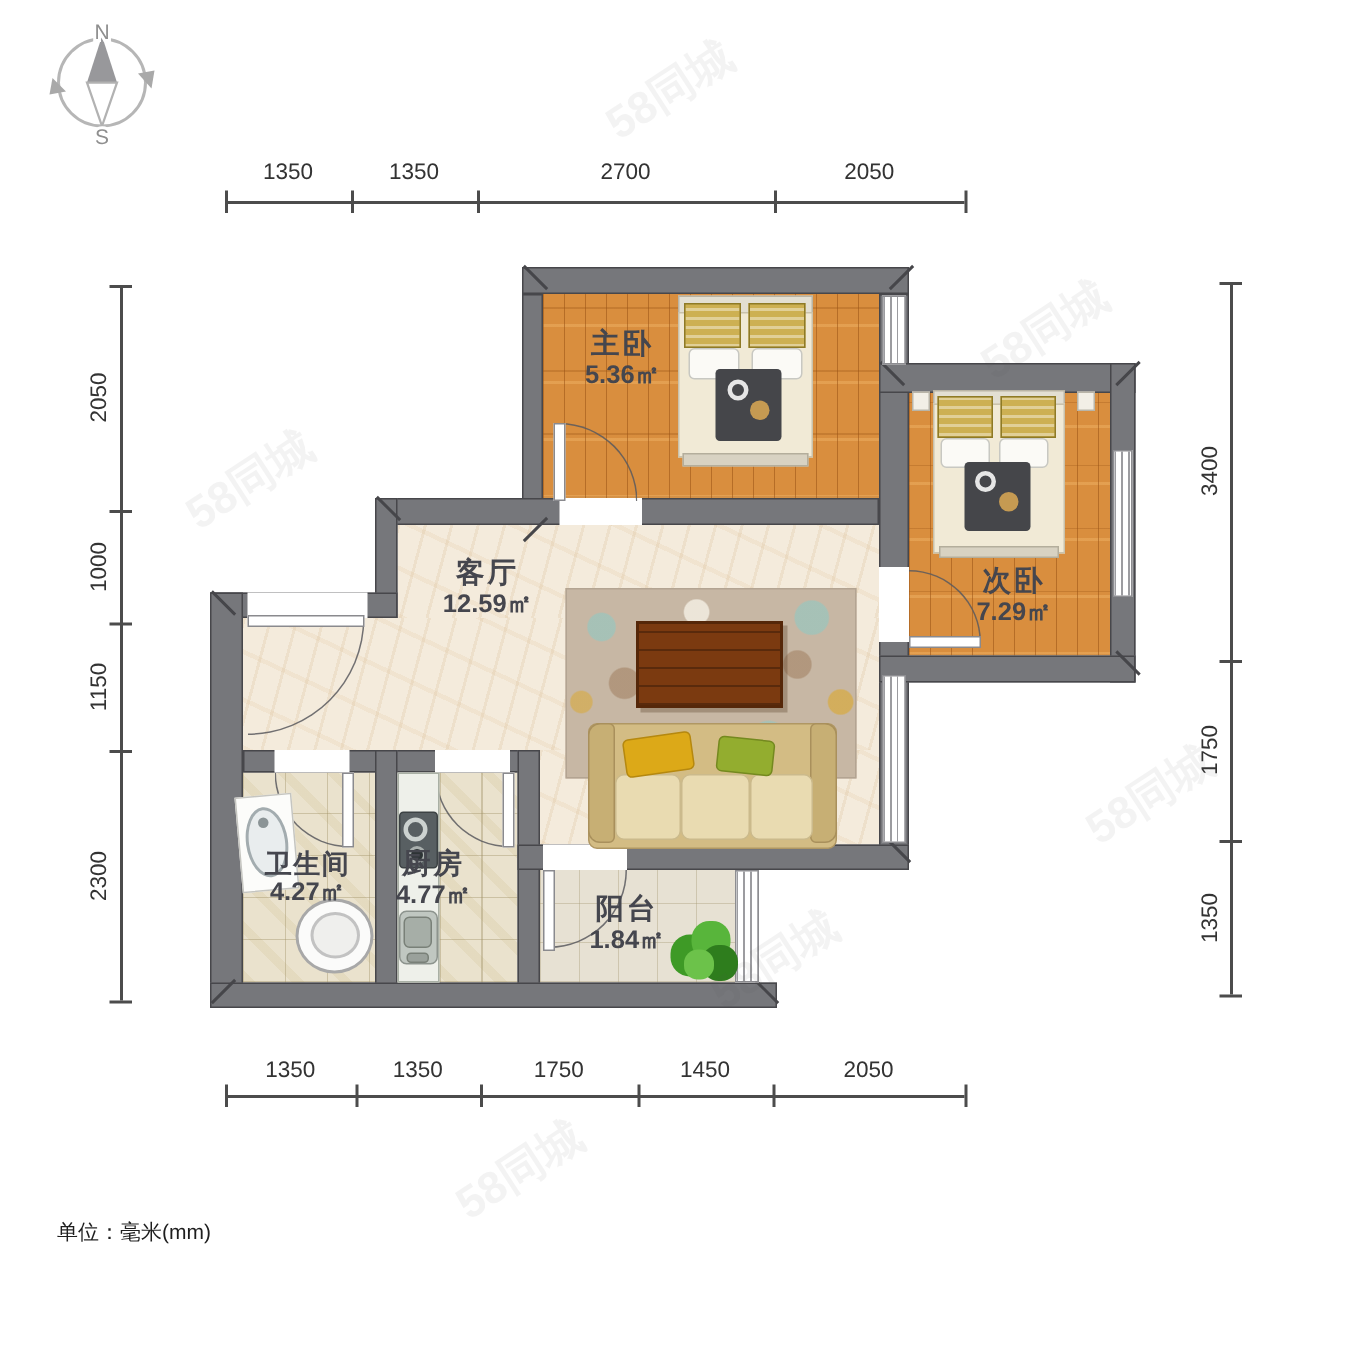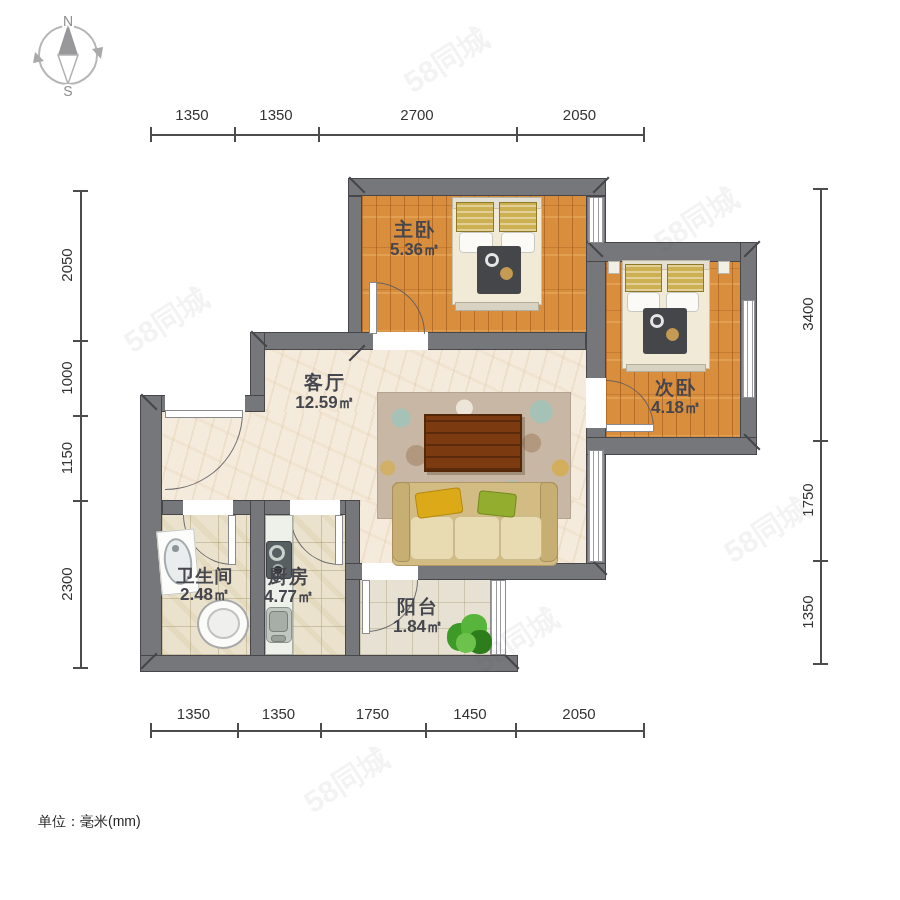--- a/index.html
+++ b/index.html
@@ -230,29 +230,29 @@
   <div class="fur" style="left:461px;top:614px;width:26px;height:26px;background:#58b53b;border-radius:46%;"></div>
   <div class="fur" style="left:468px;top:630px;width:24px;height:24px;background:#2e7d1d;border-radius:46%;"></div>
   <div class="fur" style="left:456px;top:633px;width:20px;height:20px;background:#6cc24a;border-radius:46%;"></div>
 
   <div class="room-label" style="left:415px;top:220px;">
     <div class="rn">主卧</div>
     <div class="ra">5.36㎡</div>
   </div>
   <div class="room-label" style="left:676px;top:378px;">
     <div class="rn">次卧</div>
-    <div class="ra">4.18㎡</div>
+    <div class="ra">7.29㎡</div>
   </div>
   <div class="room-label" style="left:325px;top:373px;">
     <div class="rn">客厅</div>
     <div class="ra">12.59㎡</div>
   </div>
   <div class="room-label" style="left:205px;top:567px;">
     <div class="rn" style="font-size:18px;letter-spacing:1px;">卫生间</div>
-    <div class="ra">2.48㎡</div>
+    <div class="ra">4.27㎡</div>
   </div>
   <div class="room-label" style="left:289px;top:567px;">
     <div class="rn">厨房</div>
     <div class="ra">4.77㎡</div>
   </div>
   <div class="room-label" style="left:418px;top:597px;">
     <div class="rn">阳台</div>
     <div class="ra">1.84㎡</div>
   </div>
 

